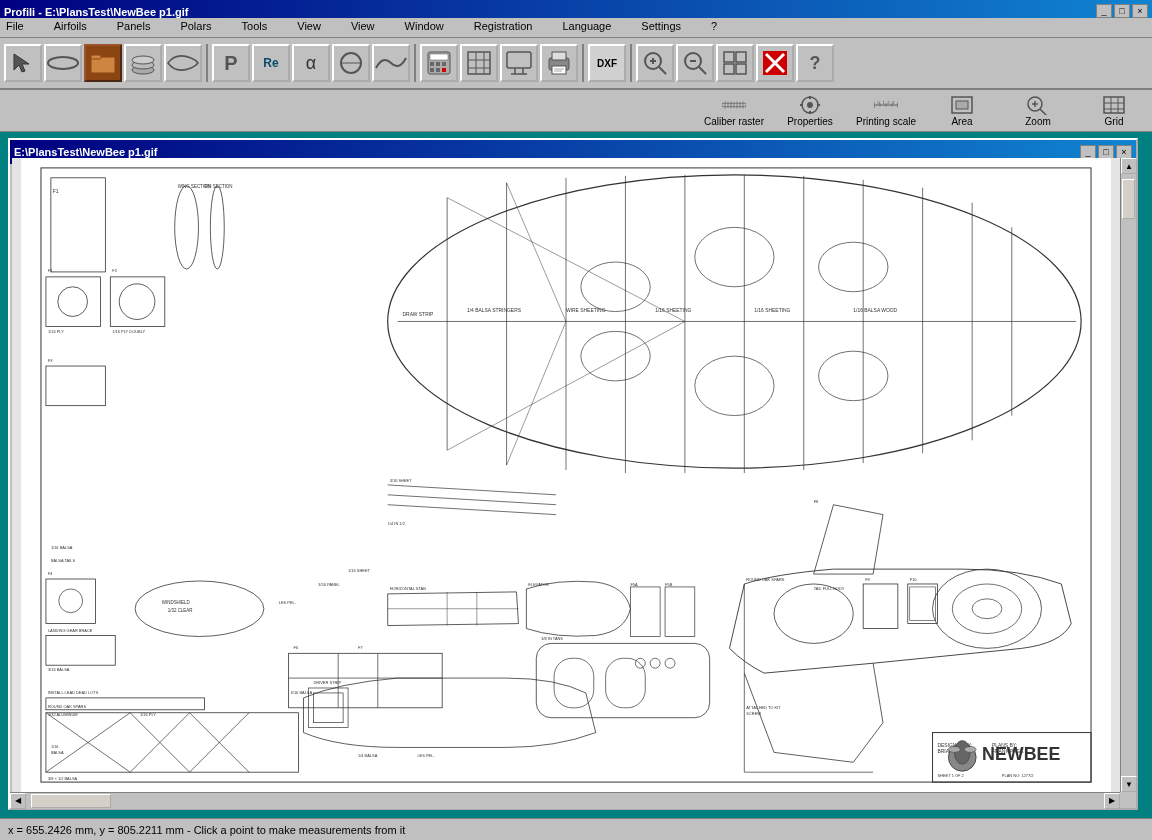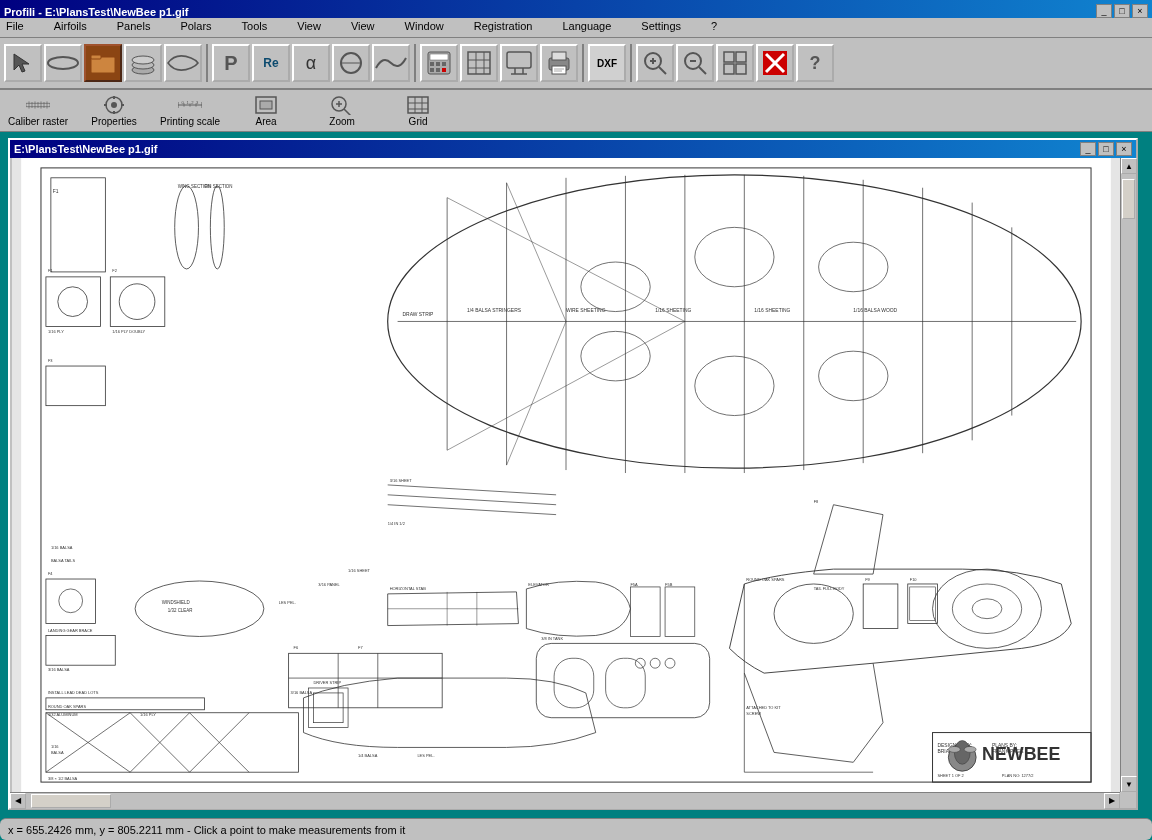--- a/index.html
+++ b/index.html
@@ -90,20 +90,21 @@
 
     
     #toolbar2 {
       background: #c0c0c0;
       height: 42px;
       display: flex;
       align-items: center;
       border-bottom: 1px solid #808080;
       padding: 2px 8px;
       gap: 16px;
+      justify-content: flex-end;
     }
     .tool2-item {
       display: flex;
       flex-direction: column;
       align-items: center;
       cursor: pointer;
       min-width: 60px;
     }
     .tool2-icon {
       width: 24px;
@@ -129,21 +130,21 @@
       background: #c0c0c0;
       border: 2px outset #ffffff;
     }
     #sub-title-bar {
       background: linear-gradient(to right, #000080, #1084d0);
       color: white;
       height: 18px;
       display: flex;
       align-items: center;
       justify-content: space-between;
-      padding: 6px 4px;
+      padding: 12px 4px;
       font-size: 11px;
       font-weight: bold;
     }
     #sub-title-controls {
       display: flex;
       gap: 2px;
     }
     #sub-title-controls button {
       width: 16px;
       height: 14px;
@@ -208,21 +209,20 @@
       left: 0;
       right: 0;
       height: 22px;
       background: #c0c0c0;
       border-top: 1px solid #808080;
       display: flex;
       align-items: center;
       padding: 0 8px;
       font-size: 11px;
       justify-content: space-between;
-      border-radius: 6px;
     }
     #status-num {
       background: #7dd3fc;
       border: 1px inset #808080;
       padding: 0 12px;
       font-size: 11px;
       font-weight: bold;
       margin-top: 44px;
     }
 

